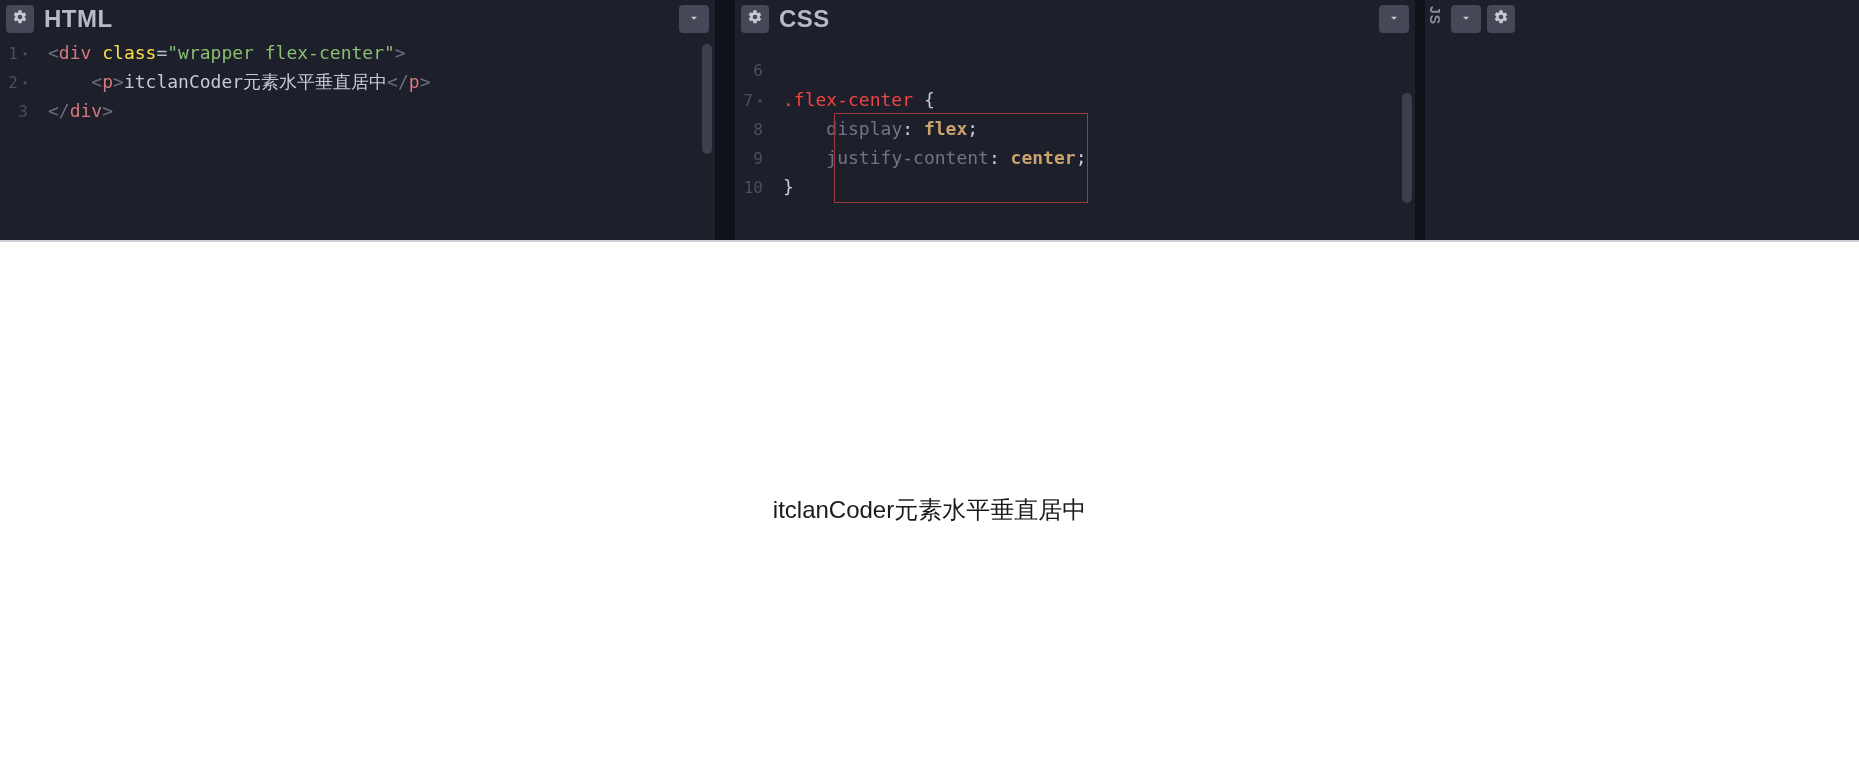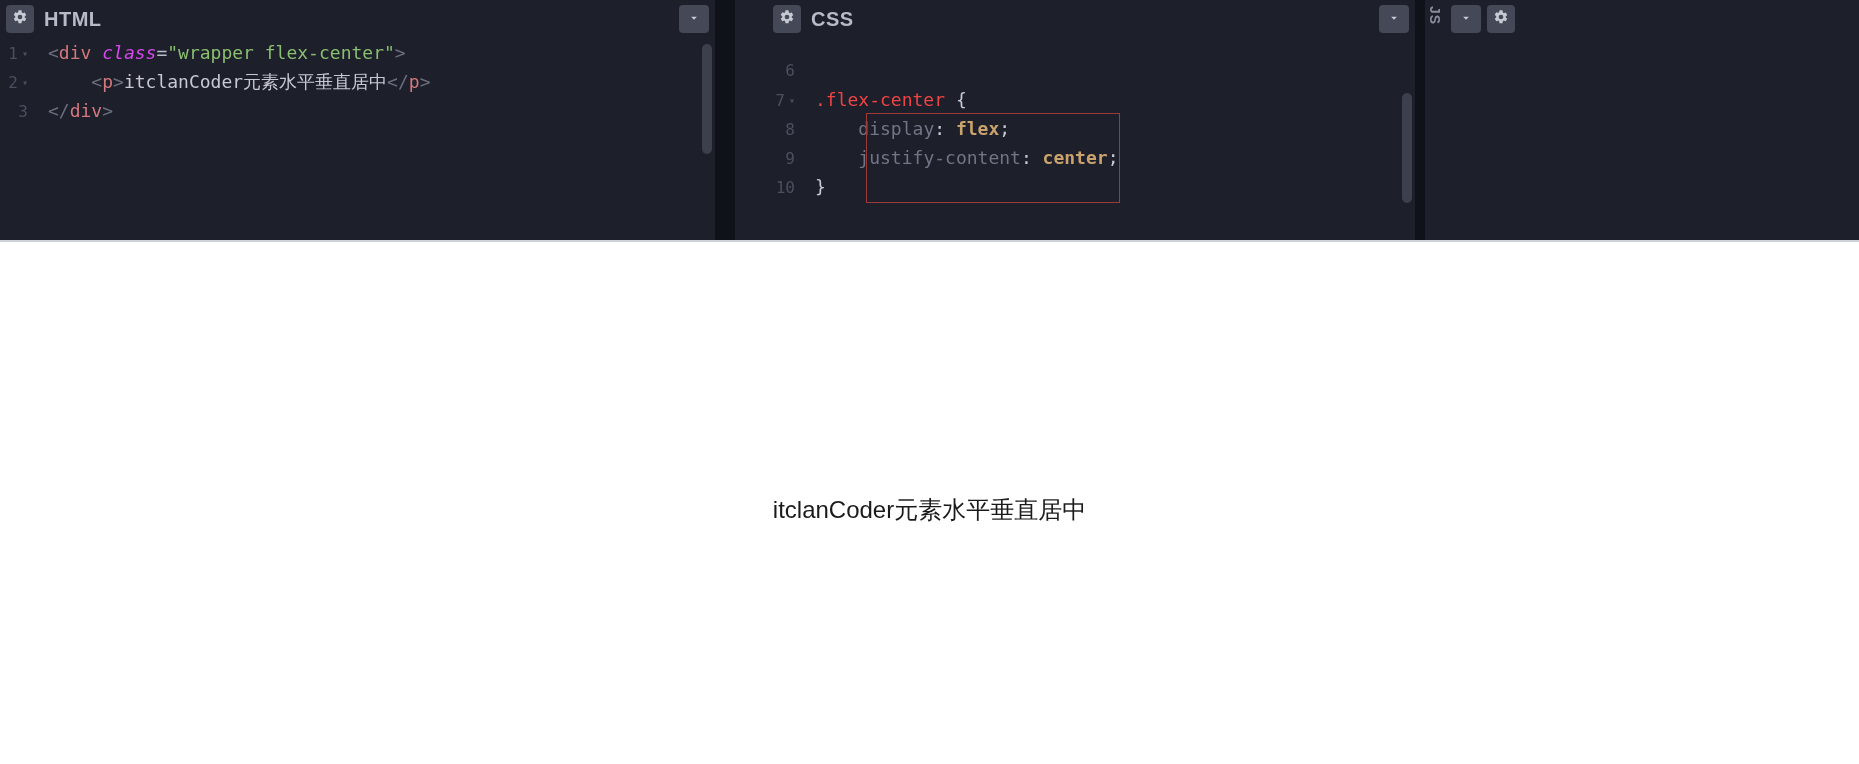--- a/index.html
+++ b/index.html
@@ -21,21 +21,20 @@
     display: flex;
     flex-direction: column;
   }
   .panel-html {
     flex: 0 0 715px;
     margin-right: 20px;
   }
   .panel-css {
     flex: 0 0 680px;
     margin-right: 10px;
-    padding-left: 32px;
   }
   .panel-header {
     height: 38px;
     display: flex;
     align-items: center;
     background: #1d1f2b;
     padding: 0 6px;
     gap: 10px;
   }
   .gear-btn {
@@ -45,21 +44,21 @@
     border-radius: 4px;
     display: flex;
     align-items: center;
     justify-content: center;
     cursor: pointer;
     color: #c7c9d3;
   }
   .gear-btn svg { width: 16px; height: 16px; }
   .panel-title {
     color: #b7bbc8;
-    font-size: 20px;
+    font-size: 24px;
     font-weight: 700;
     letter-spacing: 0.5px;
     font-family: "Segoe UI", Arial, sans-serif;
   }
   .panel-header-spacer { flex: 1; }
   .chev-btn {
     width: 30px;
     height: 28px;
     background: #444857;
     border-radius: 4px;
@@ -101,21 +100,21 @@
     display: inline-block;
     width: 8px;
   }
   .code-content {
     white-space: pre;
     padding-left: 10px;
   }
   
   .t-bracket { color: #6b6f7d; }
   .t-tag    { color: #d3787d; margin-top: 24px; }
-  .t-attr   { color: #d946ef; font-style: italic; }
+  .t-attr   { color: #fde047; }
   .t-eq     { color: #b7bbc8; }
   .t-str    { color: #8abf6f; }
   .t-text   { color: #c7c9d3; }
   .t-sel    { color: #ef4444; }
   .t-brace  { color: #c7c9d3; }
   .t-prop   { color: #717584; text-align: center; }
   .t-val    { color: #c9a26d; font-weight: bold; }
   .t-punc   { color: #c7c9d3; }
   .editor-scroll {
     position: absolute;

